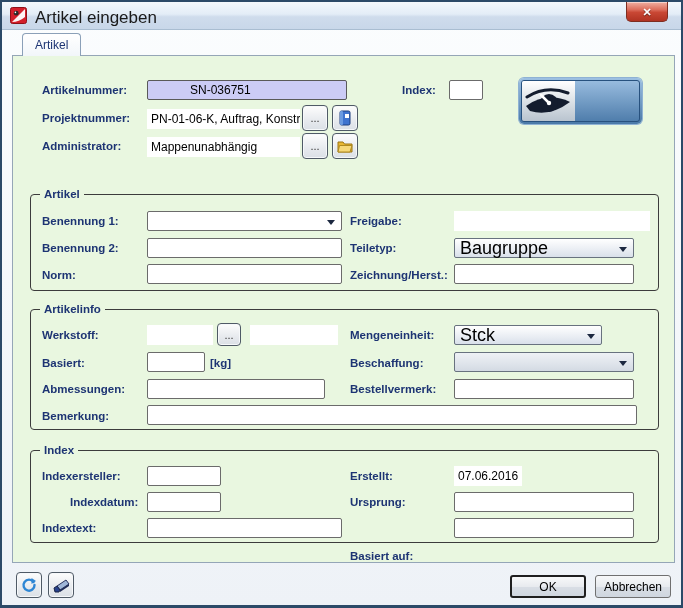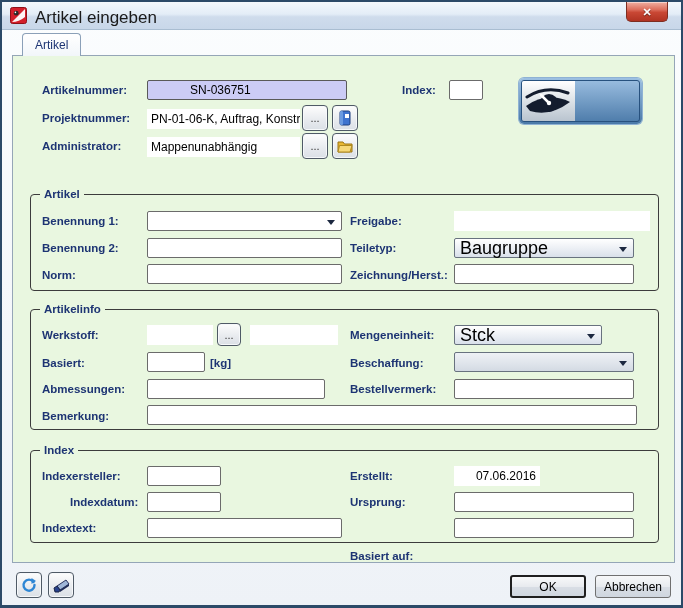--- a/index.html
+++ b/index.html
@@ -171,21 +171,21 @@
 
   <span class="lbl" style="left:40px;top:408px;">Bemerkung:</span>
   <input class="input" style="left: 145px; top: 403px; width: 490px;" value="">
 
   <div class="group" style="left:28px;top:448px;width:629px;height:93px;"></div>
   <span class="gtitle" style="left:38px;top:442px;">Index</span>
 
   <span class="lbl" style="left:40px;top:468px;">Indexersteller:</span>
   <input class="input" style="left: 145px; top: 464px; width: 74px;" value="">
   <span class="lbl" style="left:348px;top:468px;">Erstellt:</span>
-  <div class="flat" style="left:452px;top:464px;width:86px;text-align:right;">07.06.2016</div>
+  <div class="flat" style="left:452px;top:464px;width:68px;text-align:left;">07.06.2016</div>
 
   <span class="lbl" style="left:40px;top:494px;padding-left:28px;">Indexdatum:</span>
   <input class="input" style="left: 145px; top: 490px; width: 74px;" value="">
   <span class="lbl" style="left:348px;top:494px;">Ursprung:</span>
   <input class="input" style="left: 452px; top: 490px; width: 180px;" value="">
 
   <span class="lbl" style="left:40px;top:520px;">Indextext:</span>
   <input class="input" style="left: 145px; top: 516px; width: 195px;" value="">
   <span class="lbl" style="left:348px;top:520px;margin-top:28px;">Basiert auf:</span>
   <input class="input" style="left: 452px; top: 516px; width: 180px;" value="">

